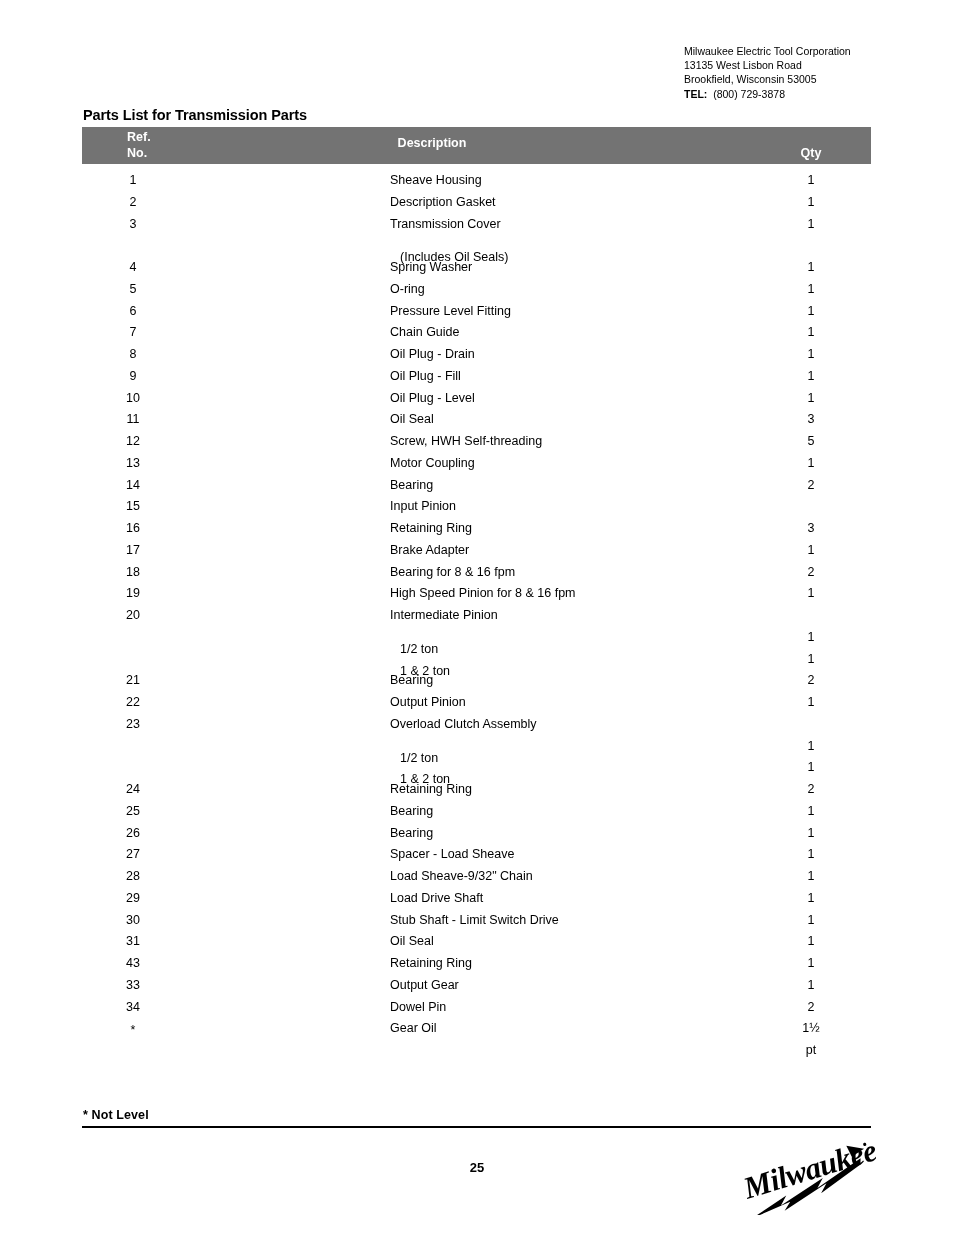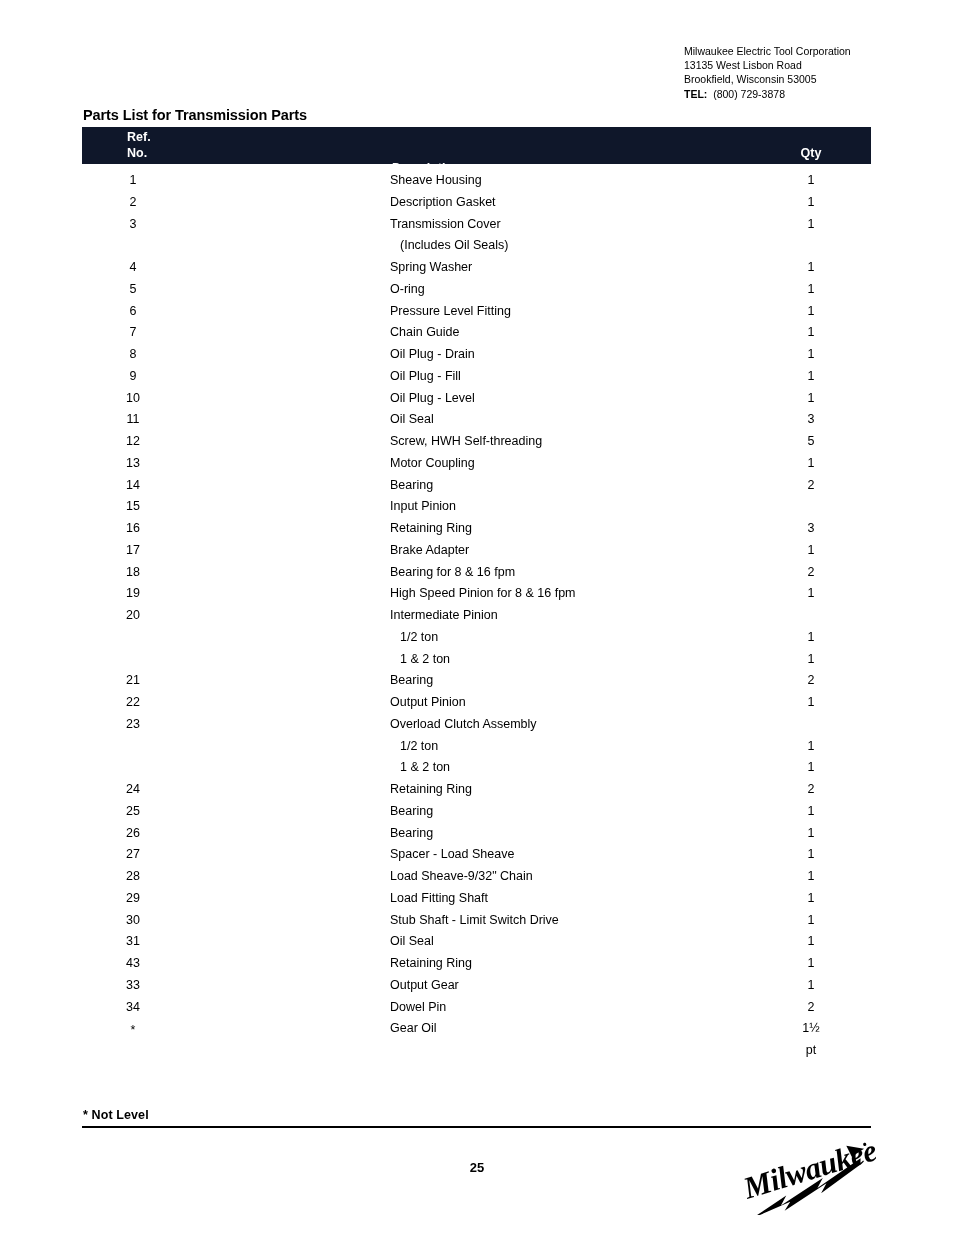--- a/index.html
+++ b/index.html
@@ -47,39 +47,40 @@
 
   
   .table-wrap {
     position: absolute;
     left: 82px;
     top: 127px;
     width: 789px;
   }
 
   .table-head {
-    background: #0f172a;
+    background: #737373;
     height: 37px;
     position: relative;
     padding-left: 40px;
   }
   .th-ref {
     position: absolute;
     left: 45px;
     top: 3px;
     color: #ffffff;
     font-weight: bold;
     font-size: 12.5px;
     line-height: 15.5px;
   }
   .th-desc {
     position: absolute;
     left: 310px;
-    top: 34px;
+    top: 9px;
     width: 80px;
+    text-align: center;
     color: #ffffff;
     font-weight: bold;
     font-size: 12.5px;
     line-height: 15.5px;
     white-space: nowrap;
   }
   .th-qty {
     position: absolute;
     left: 689px;
     top: 18.5px;
@@ -116,20 +117,21 @@
   .row .desc {
     position: absolute;
     left: 308px;
     font-size: 12.5px;
     line-height: 14px;
     white-space: nowrap;
     text-align: right;
   }
   .row.sub .desc {
     left: 318px;
+    margin-top: 12px;
   }
   .row .qty {
     position: absolute;
     left: 689px;
     width: 80px;
     text-align: center;
     font-size: 12.5px;
     line-height: 14px;
   }
 
@@ -355,21 +357,21 @@
         <div class="desc">Spacer - Load Sheave</div>
         <div class="qty">1</div>
       </div>
       <div class="row">
         <div class="ref">28</div>
         <div class="desc">Load Sheave-9/32" Chain</div>
         <div class="qty">1</div>
       </div>
       <div class="row">
         <div class="ref">29</div>
-        <div class="desc">Load Fitting Shaft</div>
+        <div class="desc">Load Drive Shaft</div>
         <div class="qty">1</div>
       </div>
       <div class="row">
         <div class="ref">30</div>
         <div class="desc">Stub Shaft - Limit Switch Drive</div>
         <div class="qty">1</div>
       </div>
       <div class="row">
         <div class="ref">31</div>
         <div class="desc">Oil Seal</div>

